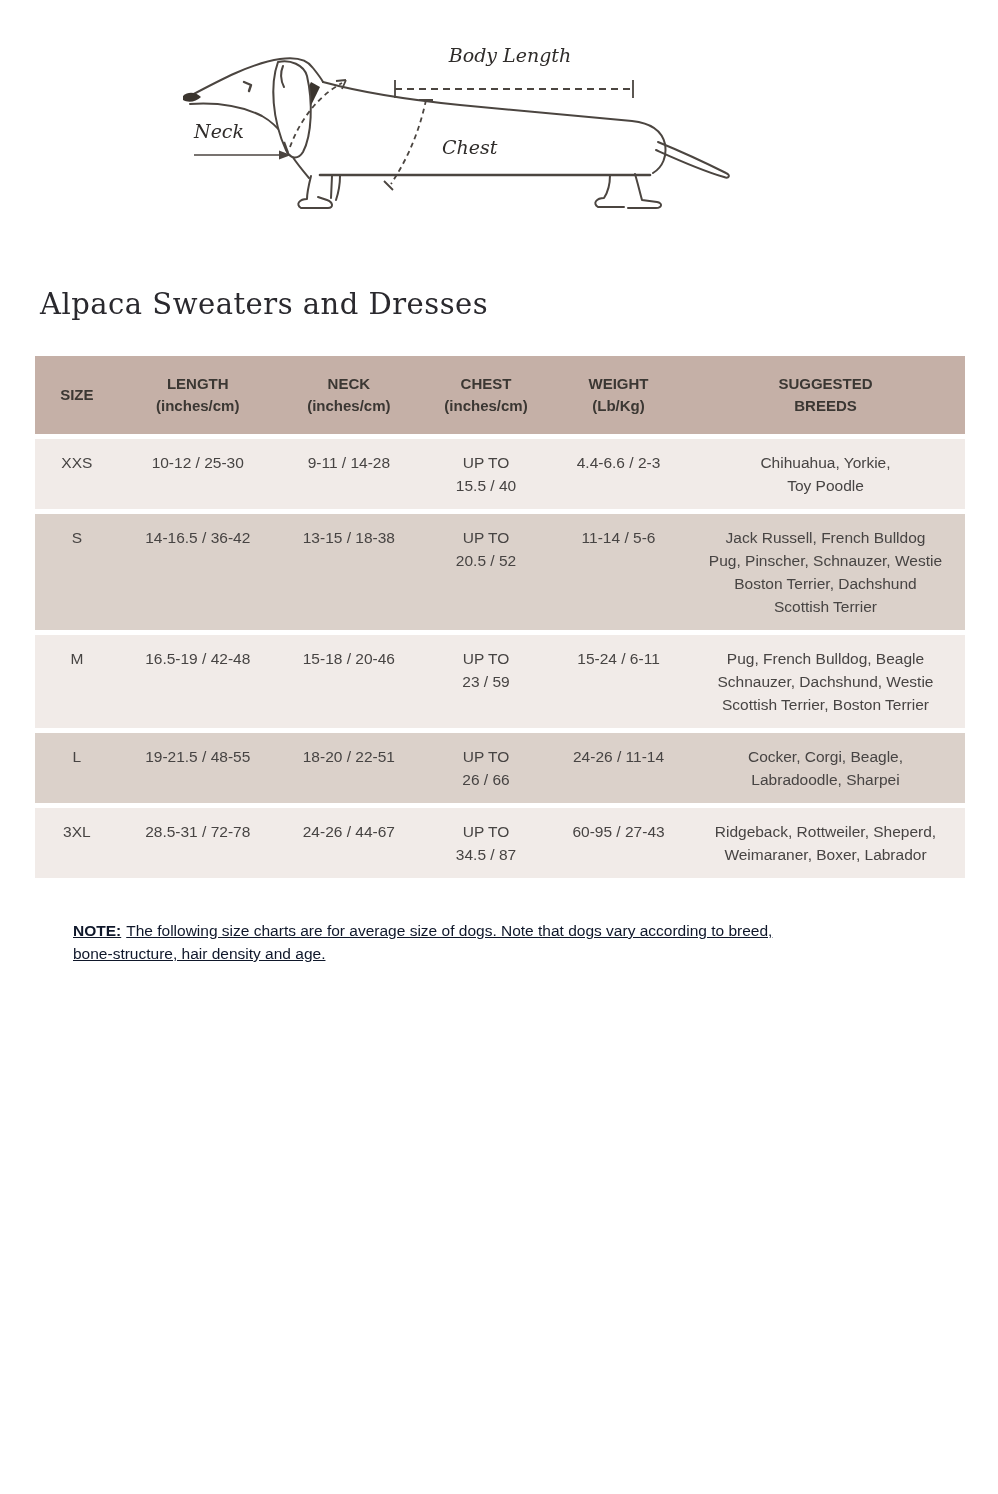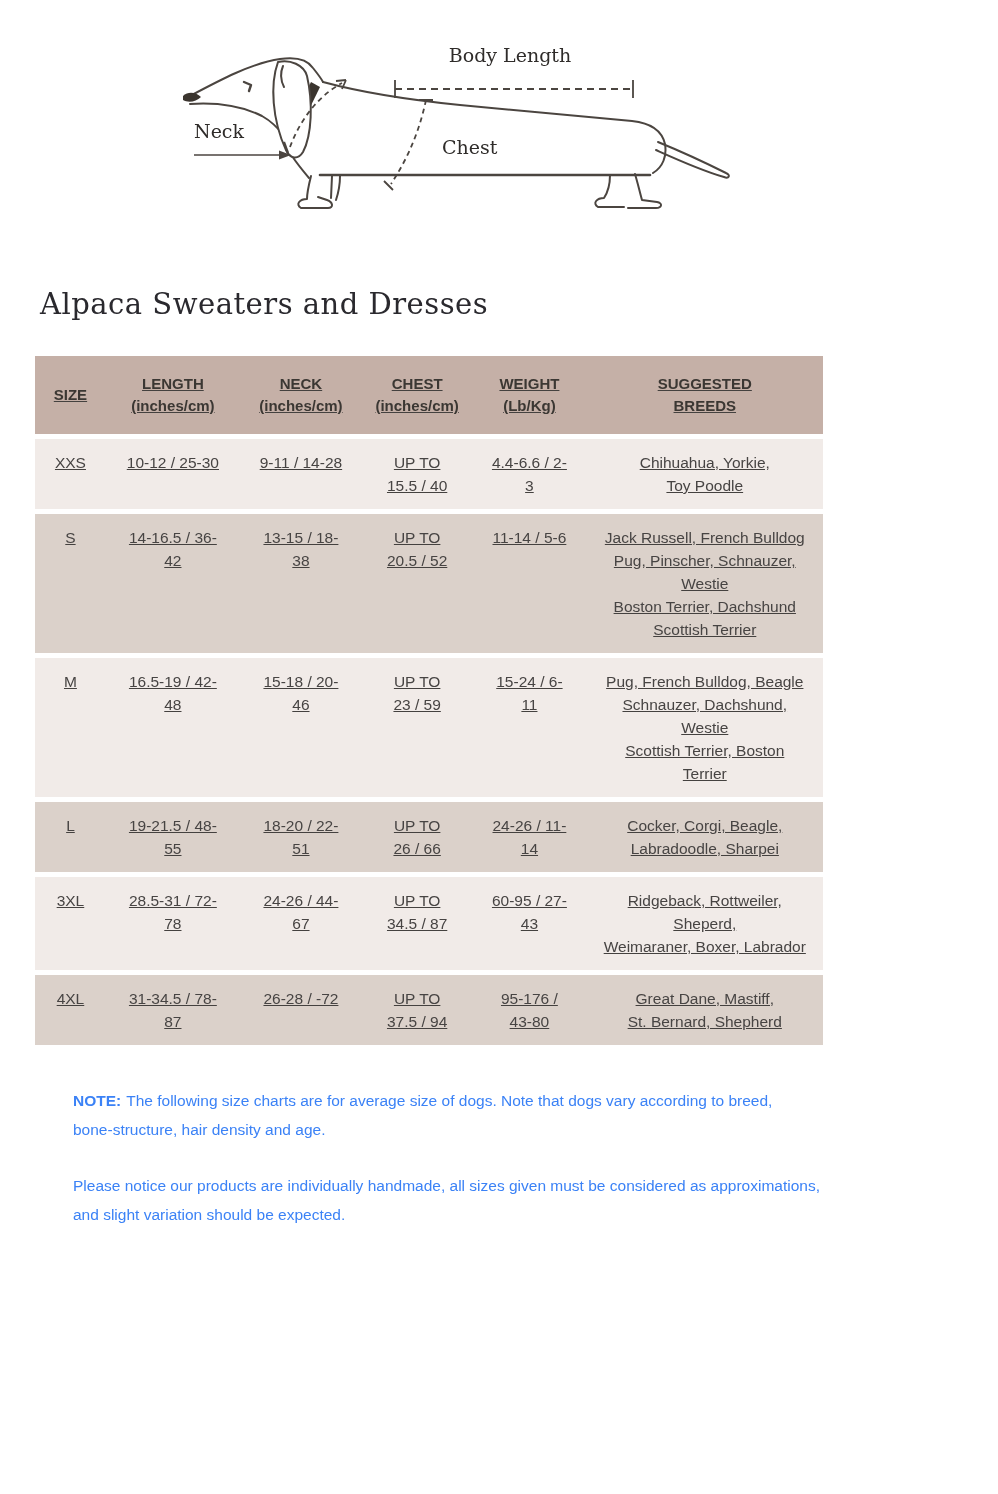--- a/index.html
+++ b/index.html
@@ -14,20 +14,21 @@
     min-height: 1494px;
     box-sizing: border-box;
     padding-bottom: 40px;
   }
 
   
   .diagram-wrap {
     margin: 32px 0 0 180px;
     width: 580px;
     height: 185px;
+    font-style: italic;
   }
   .diagram-wrap svg { display: block; }
   .svg-label {
     font-family: "DejaVu Serif", "Liberation Serif", serif;
     font-size: 19px;
     fill: #2f2c2a;
   }
 
   
   .page-title {
@@ -35,25 +36,24 @@
     font-weight: 400;
     font-size: 29px;
     letter-spacing: 0.5px;
     color: #2a292e;
     margin: 70px 17px 0 40px;
   }
 
   
   .table-wrap { margin: 30px 33px 0 35px; }
   table.size-chart {
-    width: 788px;
+    width: 930px;
     border-collapse: separate;
     border-spacing: 0 5px;
     table-layout: fixed;
-    text-decoration: underline;
   }
   col.c-size   { width: 9%; }
   col.c-length { width: 17%; }
   col.c-neck   { width: 15.5%; }
   col.c-chest  { width: 14%; }
   col.c-weight { width: 14.5%; }
   col.c-breeds { width: 30%; }
 
   th {
     background: #c5b0a7;
@@ -75,24 +75,25 @@
     white-space: pre-line;
     padding: 12px 16px;
   }
   tbody tr:nth-child(odd)  td { background: #f1ebe8; }
   tbody tr:nth-child(even) td { background: #dbd1ca; }
 
   
   .notes { margin: 36px 55px 0 73px; }
   .note-p {
     font-size: 15.5px;
-    line-height: 29px;
-    color: #3b82f6;
+    line-height: 23px;
+    color: #0f172a;
     margin: 0;
     white-space: pre-line;
+    text-decoration: underline;
   }
   .note-p + .note-p { margin-top: 27px; }
   .note-label { font-weight: 700; margin-right: 5px; }
 </style>
 </head>
 <body>
 
 <div class="diagram-wrap">
   <svg viewBox="0 0 580 185" width="580" height="185">
     <g stroke="#4b4540" stroke-width="2" fill="none" stroke-linecap="round" stroke-linejoin="round">
@@ -225,32 +226,20 @@
       <tr>
         <td>3XL</td>
         <td>28.5-31 / 72-78</td>
         <td>24-26 / 44-67</td>
         <td>UP TO
 34.5 / 87</td>
         <td>60-95 / 27-43</td>
         <td>Ridgeback, Rottweiler, Sheperd,
 Weimaraner, Boxer, Labrador</td>
       </tr>
-      <tr>
-        <td>4XL</td>
-        <td>31-34.5 / 78-87</td>
-        <td>26-28 / -72</td>
-        <td>UP TO
-37.5 / 94</td>
-        <td>95-176 / 43-80</td>
-        <td>Great Dane, Mastiff,
-St. Bernard, Shepherd</td>
-      </tr>
     </tbody>
   </table>
 </div>
 
 <div class="notes">
   <p class="note-p"><span class="note-label">NOTE:</span><span>The following size charts are for average size of dogs. Note that dogs vary according to breed,
 bone-structure, hair density and age.</span></p>
-  <p class="note-p"><span>Please notice our products are individually handmade, all sizes given must be considered as approximations,
-and slight variation should be expected.</span></p>
 </div>
 
 </body></html>

